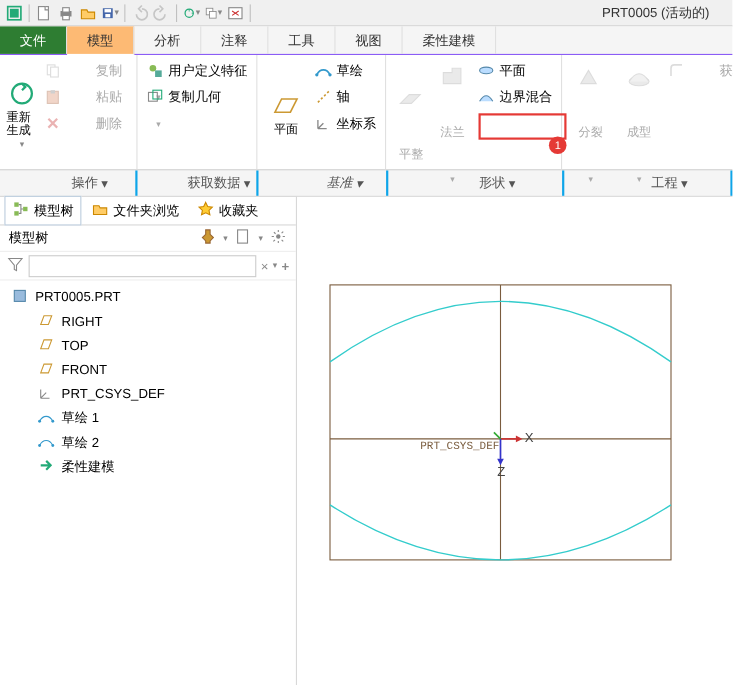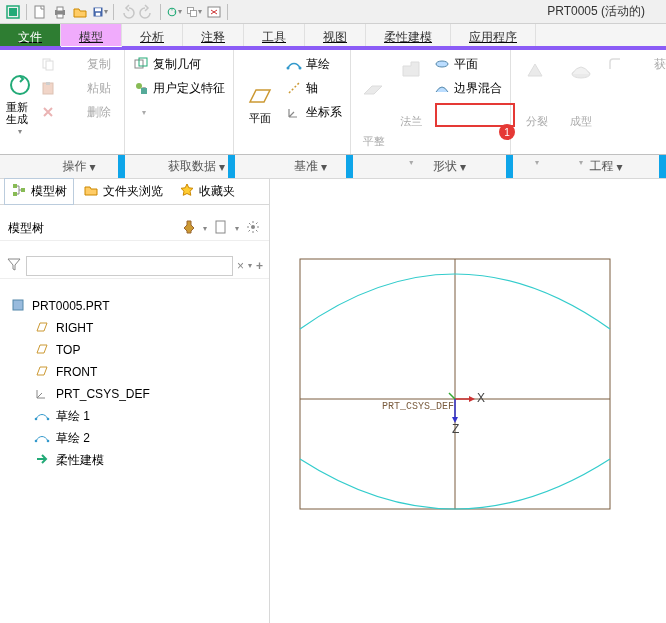--- a/index.html
+++ b/index.html
@@ -2,24 +2,24 @@
 <html><head>
 <meta charset="utf-8">
 <style>
 * { box-sizing: border-box; margin: 0; padding: 0; font-family: "Microsoft YaHei", sans-serif; font-size: 12px; }
 body { width: 666px; height: 623px; background: #fff; overflow: hidden; }
 .topbar { height: 24px; background: #f0f0f0; display: flex; align-items: center; border-bottom: 1px solid #d0d0d0; }
 .topbar .qat { display: flex; align-items: center; gap: 2px; padding: 0 4px; }
 .topbar .qat-icon { width: 18px; height: 18px; display: flex; align-items: center; justify-content: center; border: 1px solid transparent; }
 .topbar .sep { width: 1px; height: 16px; background: #c0c0c0; margin: 0 2px; }
 .topbar .doc-title { margin-left: auto; padding-right: 21px; color: #333; }
-.tabbar { height: 26px; background: #f5f5f5; display: flex; border-bottom: 4px solid #8b5cf6; text-decoration: underline; }
+.tabbar { height: 26px; background: #f5f5f5; display: flex; border-bottom: 1px solid #8b5cf6; }
 .tab { padding: 0 18px; line-height: 26px; color: #333; border-right: 1px solid #e0e0e0; }
 .tab.file { background: #2e7d32; color: #fff; }
-.tab.active { background: #f0abfc; border-bottom: 1px solid #fff; margin-bottom: -1px; }
+.tab.active { background: #fdba74; border-bottom: 1px solid #fff; margin-bottom: -1px; }
 .ribbon { height: 105px; background: #fff; display: flex; border-bottom: 1px solid #c0c0c0; }
 .rgroup { border-right: 1px solid #e0e0e0; display: flex; flex-direction: column; justify-content: flex-start; padding: 2px 4px 0; position: relative; }
 .rgroup-body { flex: 1; display: flex; }
 .big-btn { display: flex; flex-direction: column; align-items: center; justify-content: center; width: 44px; padding: 4px 2px; gap: 2px; }
 .big-btn .ico { width: 28px; height: 28px; display: flex; align-items: center; justify-content: center; }
 .big-btn .lbl { font-size: 11px; text-align: left; line-height: 12px; }
 .small-row { display: flex; align-items: center; gap: 4px; height: 24px; padding: 0 4px; white-space: nowrap; }
 .small-row .ico { width: 16px; height: 16px; display: flex; align-items: center; justify-content: center; }
 .col { display: flex; flex-direction: column; }
 .disabled { color: #aaa; gap: 31px; }
@@ -29,24 +29,24 @@
 .panel-tabs { height: 26px; display: flex; align-items: center; border-bottom: 1px solid #d8d8d8; padding: 0 4px; gap: 2px; }
 .panel-tab { display: flex; align-items: center; gap: 4px; padding: 3px 6px; border: 1px solid transparent; }
 .panel-tab.active { background: #fff; border: 1px solid #bcd; }
 .panel-header { height: 24px; display: flex; align-items: center; gap: 6px; padding: 0 8px; border-bottom: 1px solid #eee; }
 .filter-row { height: 26px; display: flex; align-items: center; gap: 4px; padding: 0 6px; border-bottom: 1px solid #eee; }
 .filter-row input { flex: 1; height: 20px; border: 1px solid #ccc; padding: 0 4px; }
 .tree { padding: 4px 6px; }
 .tree-item { display: flex; align-items: center; gap: 6px; height: 22px; padding-left: 4px; }
 .tree-item.child { padding-left: 28px; }
 .workspace { display: flex; height: calc(623px - 24px - 26px - 105px - 24px); }
-.sidebar { width: 270px; border-right: 1px solid #d8d8d8; display: flex; flex-direction: column; gap: 12px; }
+.sidebar { width: 270px; border-right: 1px solid #d8d8d8; display: flex; flex-direction: column; }
 .canvas { flex: 1; background: #fff; position: relative; }
 .grouprow2 { height: 24px; background: #f5f5f5; display: flex; border-bottom: 1px solid #d8d8d8; }
-.grouprow2 .cell { border-right: 7px solid #0ea5e9; display: flex; align-items: center; justify-content: center; gap: 3px; color: #555; font-size: 11px; padding-left: 40px; }
+.grouprow2 .cell { border-right: 2px solid #0ea5e9; display: flex; align-items: center; justify-content: center; gap: 3px; color: #555; font-size: 11px; padding-left: 40px; }
 .csys-label { position: absolute; font-size: 10px; color: #7a5c3e; font-family: "Courier New", monospace; }
 svg.ico16 { width: 16px; height: 16px; }
 </style>
 </head>
 <body>
 
 <div class="topbar">
   <div class="qat">
     <div class="qat-icon">
       <svg class="ico16" viewBox="0 0 16 16">
@@ -121,21 +121,20 @@
 </div>
 
 <div class="tabbar">
   <div class="tab file">文件</div>
   <div class="tab active">模型</div>
   <div class="tab">分析</div>
   <div class="tab">注释</div>
   <div class="tab">工具</div>
   <div class="tab">视图</div>
   <div class="tab">柔性建模</div>
-  <div class="tab">应用程序</div>
 </div>
 
 <div class="ribbon">
 
   <div class="rgroup" style="width:125px;">
     <div class="rgroup-body">
       <div class="big-btn">
         <div class="ico">
             <svg viewBox="0 0 28 28" width="28" height="28">
               <circle cx="14" cy="14" r="9" fill="none" stroke="#2a7" stroke-width="2"></circle>
@@ -177,34 +176,34 @@
       </div>
     </div>
   </div>
 
   <div class="rgroup" style="width:110px;">
     <div class="rgroup-body">
       <div class="col">
         <div class="small-row">
             <span class="ico">
               <svg class="ico16" viewBox="0 0 16 16">
+                <circle cx="6" cy="6" r="3" fill="#8b5"></circle>
+                <rect x="8" y="8" width="6" height="6" fill="#5a9"></rect>
+              </svg>
+            </span>
+            <span>用户定义特征</span>
+          </div>
+        <div class="small-row">
+            <span class="ico">
+              <svg class="ico16" viewBox="0 0 16 16">
                 <rect x="2" y="4" width="8" height="8" fill="none" stroke="#888"></rect>
                 <rect x="6" y="2" width="8" height="8" fill="none" stroke="#2a7"></rect>
               </svg>
             </span>
             <span>复制几何</span>
-          </div>
-        <div class="small-row">
-            <span class="ico">
-              <svg class="ico16" viewBox="0 0 16 16">
-                <circle cx="6" cy="6" r="3" fill="#8b5"></circle>
-                <rect x="8" y="8" width="6" height="6" fill="#5a9"></rect>
-              </svg>
-            </span>
-            <span>用户定义特征</span>
           </div>
       </div>
     </div>
   </div>
 
   <div class="rgroup" style="width:118px;">
     <div class="rgroup-body">
       <div class="big-btn">
         <div class="ico">
             <svg viewBox="0 0 28 28" width="28" height="28">
@@ -323,21 +322,21 @@
 
 <div class="grouprow2">
   <div class="cell" style="width:125px;">
       <span>操作</span> 
       <span class="dropdown-arrow">▾</span>
     </div>
   <div class="cell" style="width:110px;">
       <span>获取数据</span> 
       <span class="dropdown-arrow">▾</span>
     </div>
-  <div class="cell" style="width:118px;">
+  <div class="cell" style="width:118px;font-style:italic;">
       <span>基准</span> 
       <span class="dropdown-arrow">▾</span>
     </div>
   <div class="cell" style="width:160px;text-align:center;">
       <span>形状</span> 
       <span class="dropdown-arrow">▾</span>
     </div>
   <div class="cell" style="flex:1;">
       <span>工程</span> 
       <span class="dropdown-arrow">▾</span>

